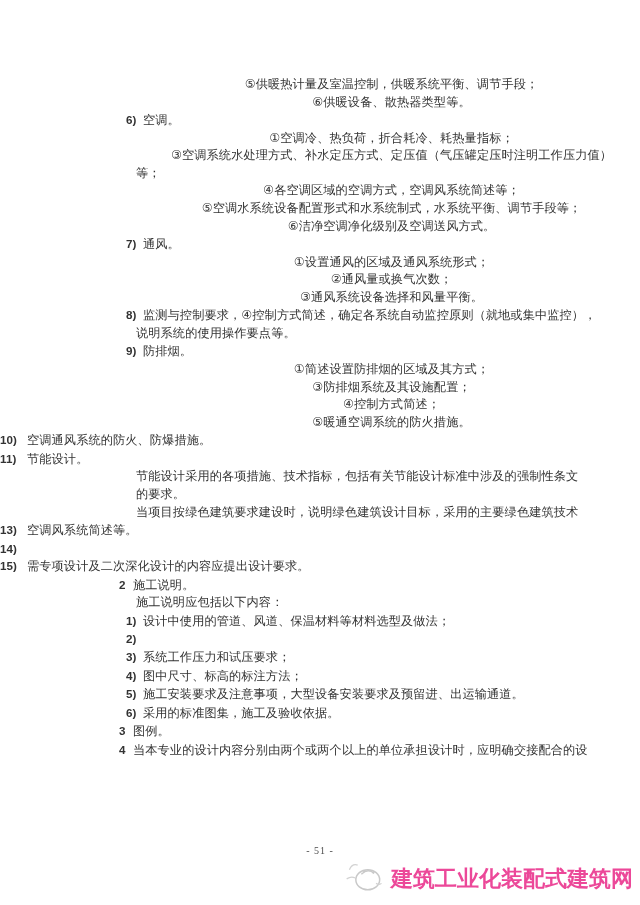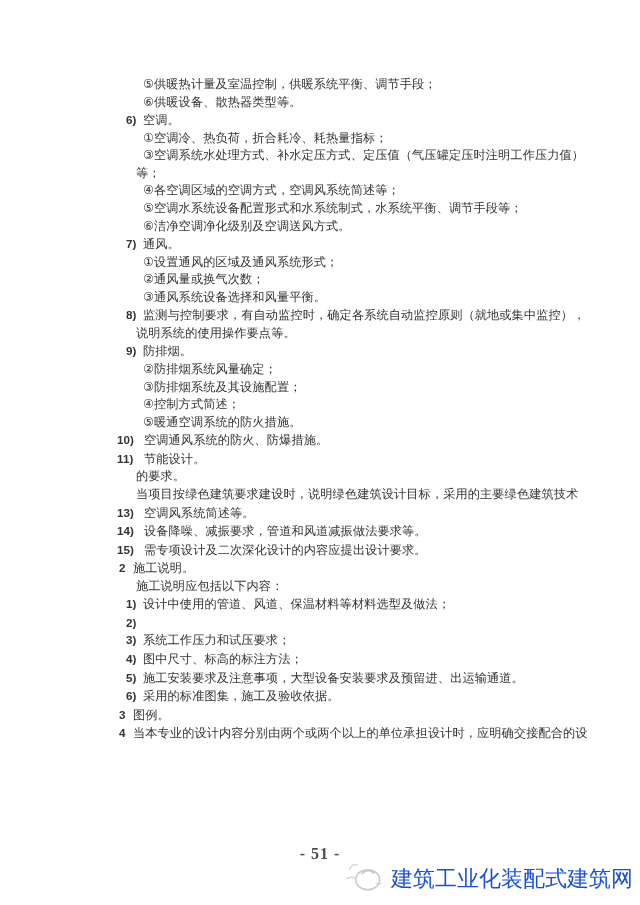--- a/index.html
+++ b/index.html
@@ -26,44 +26,44 @@
     letter-spacing: 0.1px;
   }
   .marker {
     flex: 0 0 auto;
     font-weight: 700;
     font-family: "Liberation Sans", "DejaVu Sans", sans-serif;
     font-size: 11.6px;
   }
   .text { flex: 0 0 auto; }
   
-  .l-circ { padding-left: 143px; }
+  .l-circ { padding-left: 143px; justify-content: center; }
   .l-body { padding-left: 136px; }
   .l-num  { padding-left: 126px; }  .l-num  .marker { width: 17px; }
-  .l-num2 { padding-left: 117px; }  .l-num2 .marker { width: 27px; }
+  .l-num2 { }  .l-num2 .marker { width: 27px; }
   .l-sec  { padding-left: 119px; }  .l-sec  .marker { width: 14px; }
   .page-num {
     position: absolute; top: 845px; left: 0; width: 640px;
     text-align: center;
-    font-size: 16px;
+    font-size: 10px;
     color: #4d4d4d;
     letter-spacing: 1px;
-    font-weight: bold;
   }
   .watermark {
     position: absolute; top: 855px; left: 343px;
     display: flex; align-items: center;
     pointer-events: none;
   }
   .wm-logo { flex: 0 0 auto; margin-right: 4px; }
   .wm-text {
     font-size: 22px;
-    color: #1d4ed8;
+    color: #ec4899;
     white-space: nowrap;
     font-family: "Liberation Serif", "DejaVu Serif", serif;
+    font-weight: bold;
   }
 </style>
 </head>
 <body>
 
 <div class="page">
 
   <div class="doc">
       <div class="line l-circ">
       <span class="marker"></span>
@@ -112,33 +112,33 @@
       <div class="line l-circ">
       <span class="marker"></span>
       <span class="text">②通风量或换气次数；</span>
     </div>
       <div class="line l-circ">
       <span class="marker"></span>
       <span class="text">③通风系统设备选择和风量平衡。</span>
     </div>
       <div class="line l-num">
       <span class="marker">8)</span>
-      <span class="text">监测与控制要求，有自动监控时，确定各系统自动监控原则（就地或集中监控），</span>
+      <span class="text">监测与控制要求，④控制方式简述，确定各系统自动监控原则（就地或集中监控），</span>
     </div>
       <div class="line l-body">
       <span class="marker"></span>
       <span class="text">说明系统的使用操作要点等。</span>
     </div>
       <div class="line l-num">
       <span class="marker">9)</span>
       <span class="text">防排烟。</span>
     </div>
       <div class="line l-circ">
       <span class="marker"></span>
-      <span class="text">②防排烟系统风量确定；</span>
+      <span class="text">①简述设置防排烟的区域及其方式；</span>
     </div>
       <div class="line l-circ">
       <span class="marker"></span>
       <span class="text">③防排烟系统及其设施配置；</span>
     </div>
       <div class="line l-circ">
       <span class="marker"></span>
       <span class="text">④控制方式简述；</span>
     </div>
       <div class="line l-circ">
@@ -148,33 +148,36 @@
       <div class="line l-num2">
       <span class="marker">10)</span>
       <span class="text">空调通风系统的防火、防爆措施。</span>
     </div>
       <div class="line l-num2">
       <span class="marker">11)</span>
       <span class="text">节能设计。</span>
     </div>
       <div class="line l-body">
       <span class="marker"></span>
+      <span class="text">节能设计采用的各项措施、技术指标，包括有关节能设计标准中涉及的强制性条文</span>
+    </div>
+      <div class="line l-body">
+      <span class="marker"></span>
       <span class="text">的要求。</span>
     </div>
       <div class="line l-body">
       <span class="marker"></span>
       <span class="text">当项目按绿色建筑要求建设时，说明绿色建筑设计目标，采用的主要绿色建筑技术</span>
     </div>
       <div class="line l-num2">
       <span class="marker">13)</span>
       <span class="text">空调风系统简述等。</span>
     </div>
       <div class="line l-num2">
       <span class="marker">14)</span>
-      <span class="text">设备降噪、减振要求，管道和风道减振做法要求等。</span>
     </div>
       <div class="line l-num2">
       <span class="marker">15)</span>
       <span class="text">需专项设计及二次深化设计的内容应提出设计要求。</span>
     </div>
       <div class="line l-sec">
       <span class="marker">2</span>
       <span class="text">施工说明。</span>
     </div>
       <div class="line l-body">

